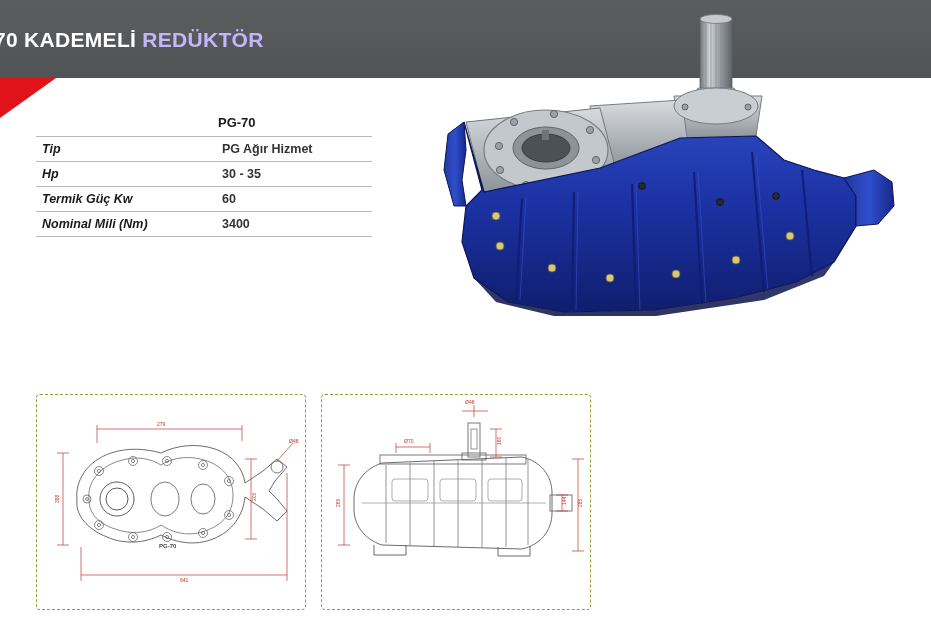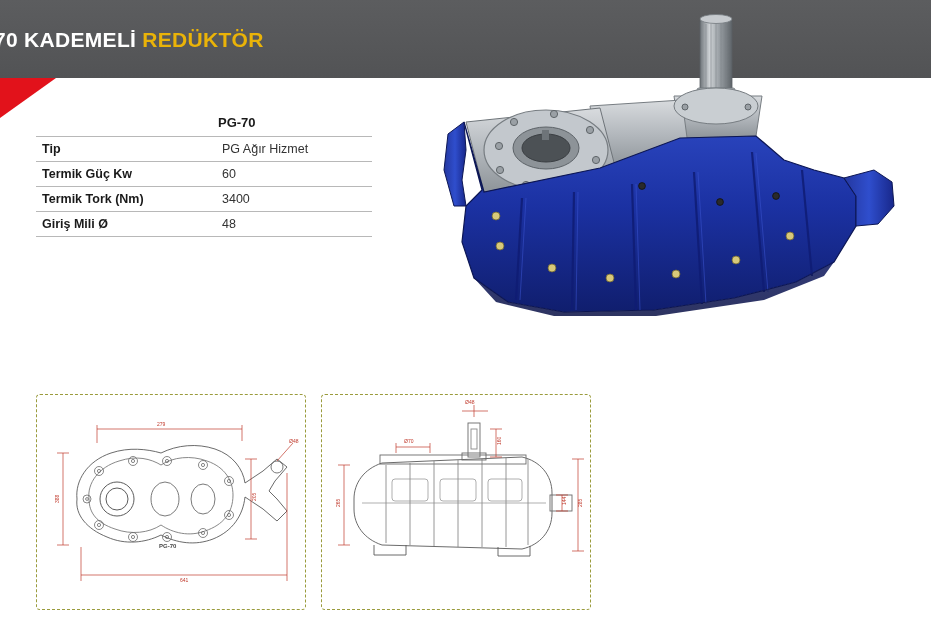--- a/index.html
+++ b/index.html
@@ -32,21 +32,21 @@
   .header-title {
     position: absolute;
     left: -6px;
     top: 28px;
     font-size: 21px;
     font-weight: bold;
     letter-spacing: 0.3px;
     white-space: nowrap;
   }
   .title-part-1 { color: #ffffff; }
-  .title-part-2 { color: #eab308; }
+  .title-part-2 { color: #c4b5fd; }
 
   
   .red-flag {
     position: absolute;
     left: 0;
     top: 78px;
     width: 0; height: 0;
     border-left: 56px solid #e2121b;
     border-bottom: 40px solid transparent;
   }
@@ -58,36 +58,38 @@
     top: 110px;
     width: 336px;
     border-collapse: collapse;
     font-size: 12.5px;
     color: #1a1a1a;
   }
   .spec-table td {
     padding: 5px 0 5px 6px;
     vertical-align: middle;
     height: 14px;
+    font-weight: bold;
   }
   .spec-table tr.head td {
     border: none;
     padding-bottom: 6px;
   }
   .spec-table tr.head .model {
     font-weight: bold;
     font-size: 13px;
   }
   .spec-table tr.row td {
     border-top: 1px solid #b8b8b8;
     border-bottom: 1px solid #b8b8b8;
   }
   .spec-table tr.row td.label {
     font-weight: bold;
     width: 170px;
+    font-style: italic;
   }
   .spec-table tr.row td.value {
     color: #333333;
     padding-left: 10px;
   }
 
   
   .photo-area {
     position: absolute;
     left: 404px;
@@ -145,30 +147,30 @@
   <tbody>
       <tr class="head">
     <td></td>
     <td class="model value">PG-70</td>
   </tr>
   <tr class="row">
     <td class="label">Tip</td>
     <td class="value">PG Ağır Hizmet</td>
   </tr>
   <tr class="row">
+    <td class="label">Hp</td>
+    <td class="value">30 - 35</td>
+  </tr>
+  <tr class="row">
     <td class="label">Termik Güç Kw</td>
     <td class="value">60</td>
   </tr>
   <tr class="row">
-    <td class="label">Termik Tork (Nm)</td>
+    <td class="label">Nominal Mili (Nm)</td>
     <td class="value">3400</td>
-  </tr>
-  <tr class="row">
-    <td class="label">Giriş Mili Ø</td>
-    <td class="value">48</td>
   </tr>
 </tbody>
   </table>
 
 <div class="photo-area">
   <svg width="500" height="330" viewBox="0 0 500 330">
     <defs>
       <linearGradient id="blueBody" x1="0" y1="0" x2="0" y2="1">
         <stop offset="0%" stop-color="#2b46c0"></stop>
         <stop offset="45%" stop-color="#1b31a2"></stop>

